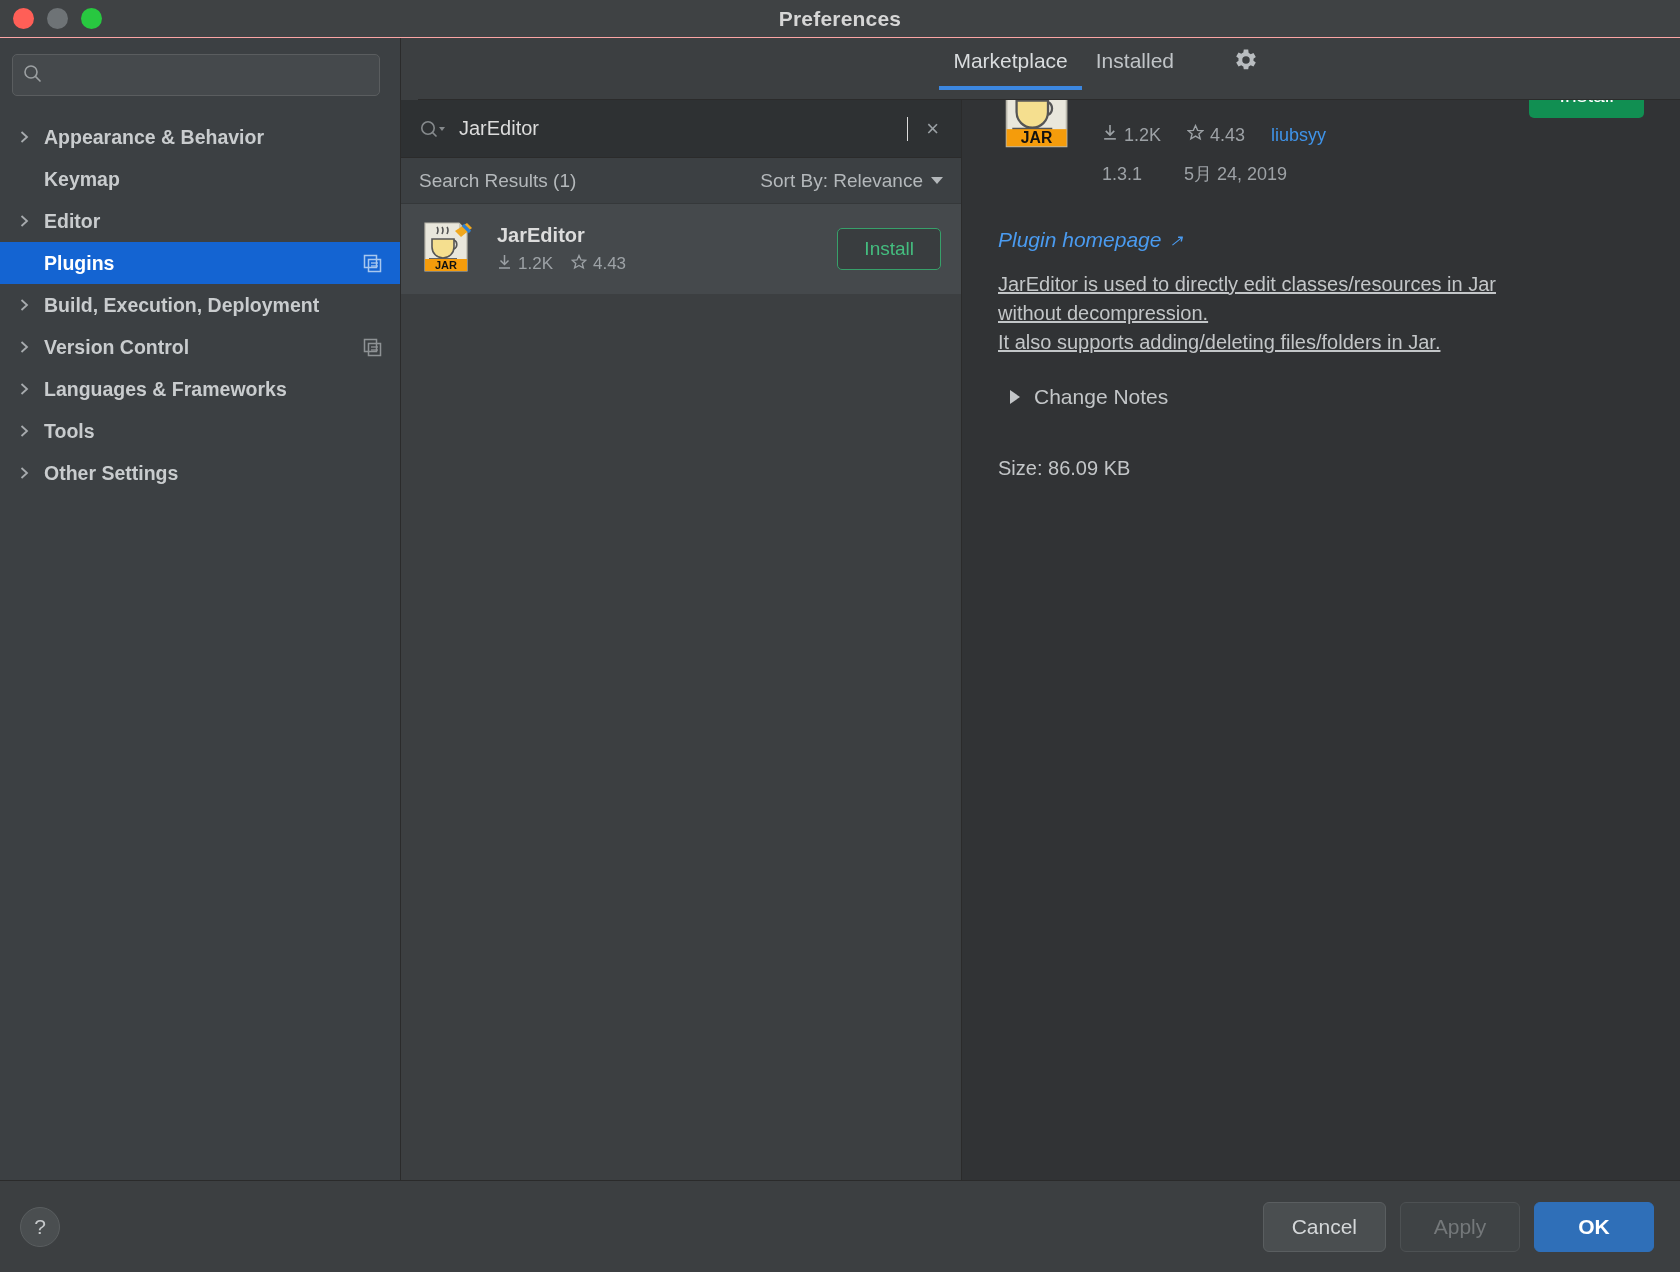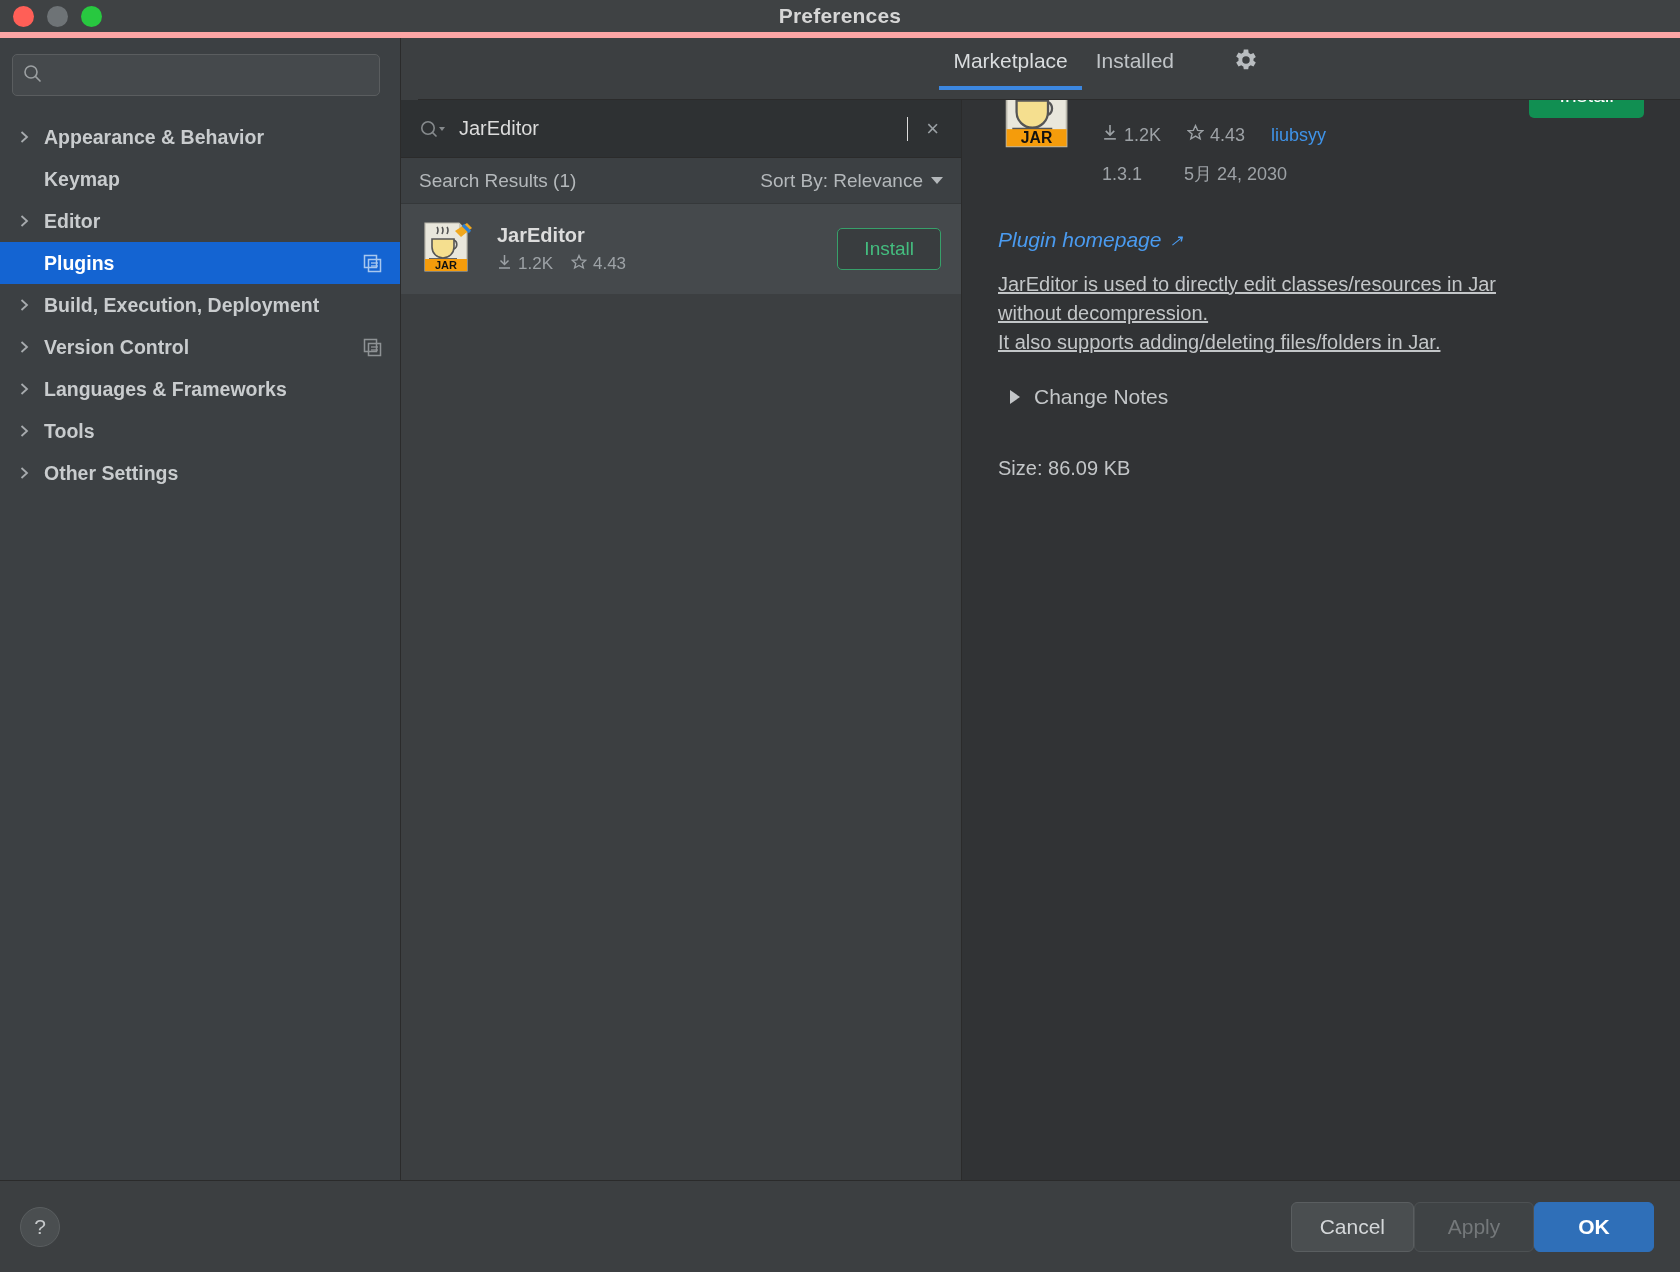--- a/index.html
+++ b/index.html
@@ -14,21 +14,21 @@
     position: relative;
     width: 1680px; height: 1272px;
     background: #3c3f41;
     display: flex; flex-direction: column;
   }
 
   
   .titlebar {
     height: 38px; min-height: 38px;
     background: #3f4244;
-    border-bottom: 6px solid #fca5a5;
+    border-bottom: 1px solid #fca5a5;
     display: flex; align-items: center;
     position: relative;
   }
   .traffic { display: flex; gap: 13px; padding-left: 13px; }
   .dot { width: 21px; height: 21px; border-radius: 50%; }
   .dot.red { background: #ff5f57; }
   .dot.yellow { background: #6e7376; }
   .dot.green { background: #28c840; }
   .win-title {
     position: absolute; left: 0; right: 0; text-align: center;
@@ -206,21 +206,21 @@
     height: 92px; min-height: 92px;
     background: #3c3f41; border-top: 1px solid #2b2b2b;
     display: flex; align-items: center; padding: 0 26px 0 20px;
   }
   .help-btn {
     width: 40px; height: 40px; border-radius: 50%;
     background: #4a4e50; border: 1px solid #5a5e60;
     color: #c5c8ca; font-size: 21px;
     display: flex; align-items: center; justify-content: center; cursor: default;
   }
-  .footer-actions { margin-left: auto; display: flex; align-items: flex-end; }
+  .footer-actions { margin-left: auto; display: flex; align-items: flex-end; gap: 14px; }
   .btn {
     border-radius: 6px; font-size: 21px; padding: 12px 28px;
     font-family: "Liberation Sans", sans-serif; cursor: default;
     border: 1px solid #5a5e60; background: #4a4e50; color: #d4d7d9;
     min-width: 120px; text-align: center;
   }
   .btn.disabled { background: #3f4345; color: #74787a; border-color: #4d5153; }
   .btn.primary { background: #2f6fb8; border-color: #2f6fb8; color: #ffffff; font-weight: bold; }
 
   
@@ -456,21 +456,21 @@
                 <svg width="17" height="17" viewBox="0 0 16 16">
                   <polygon points="8,1.5 10,6 14.8,6.3 11.2,9.4 12.4,14 8,11.4 3.6,14 4.8,9.4 1.2,6.3 6,6" fill="none" stroke="#9da2a6" stroke-width="1.3"></polygon>
                 </svg>
               </span>
               <span>4.43</span>
             </span>
             <span class="vendor">liubsyy</span>
           </div>
           <div class="det-meta2">
             <span>1.3.1</span>
-            <span>5月 24, 2030</span>
+            <span>5月 24, 2019</span>
           </div>
         </div>
         <button class="btn-install-solid">Install</button>
       </div>
 
       <div class="homepage">
         <span>Plugin homepage</span>
         <span class="ext-arrow">↗</span>
       </div>
 

